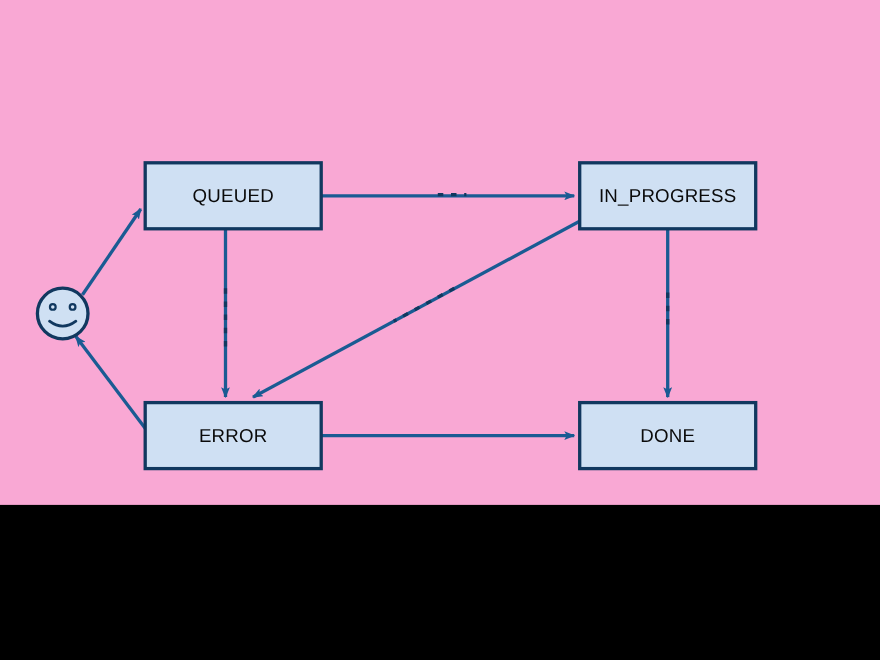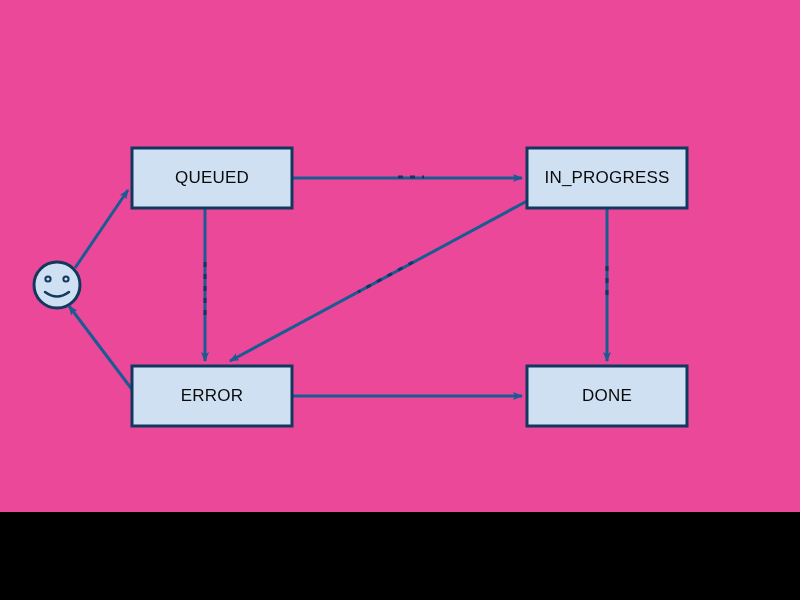--- a/index.html
+++ b/index.html
@@ -10,22 +10,22 @@
     width: 800px;
     height: 600px;
     overflow: hidden;
   }
   body {
     font-family: "Liberation Sans", sans-serif;
   }
   #canvas {
     position: relative;
     width: 800px;
-    height: 512px;
-    background: #ec4899;
+    height: 459px;
+    background: #f9a8d4;
   }
   svg.diagram {
     position: absolute;
     left: 0;
     top: 0;
     width: 800px;
     height: 600px;
     display: block;
   }
   .node-rect {

